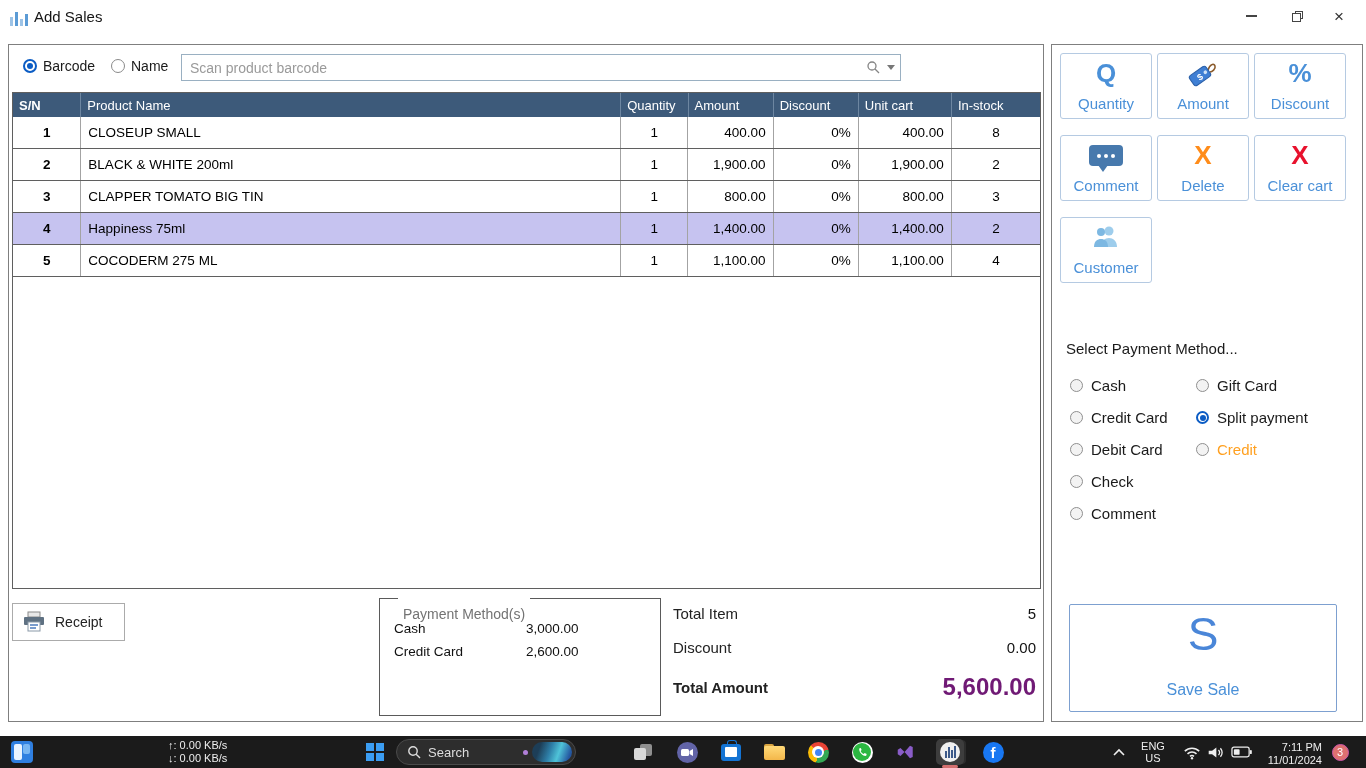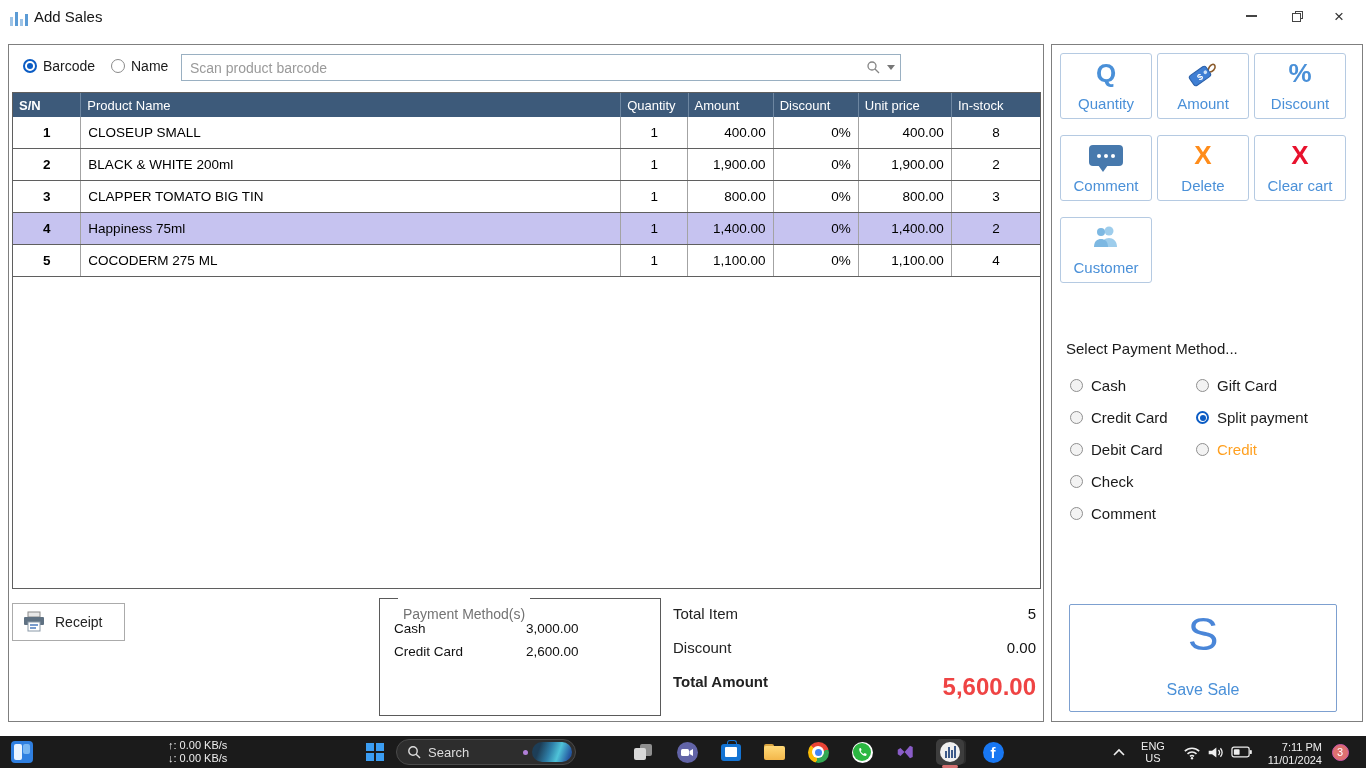--- a/index.html
+++ b/index.html
@@ -51,26 +51,26 @@
 
   
   .receipt-btn { position:absolute; left:3px; top:558px; width:113px; height:38px; border:1px solid #ababab; background:#fff; display:flex; align-items:center; gap:9px; padding-left:9px; }
   .receipt-btn span { font-size:14px; color:#222; }
   .pay-box { position:absolute; left:370px; top:553px; width:282px; height:118px; border:1px solid #5a5a5a; background:#fff; }
   .pay-box .legend { position:absolute; left:18px; top:-9px; background:#fff; padding:16px 5px; font-size:14px; color:#737373; }
   .pay-entry { position:absolute; left:14px; width:250px; display:flex; font-size:13.5px; color:#111; }
   .pay-entry .pm { width:132px; }
   .pe0 { top:22px; } .pe1 { top:45px; }
   .totals { position:absolute; left:664px; top:556px; width:363px; }
-  .tot-row { position:absolute; left:0; width:100%; display:flex; justify-content:space-between; align-items:flex-start; }
+  .tot-row { position:absolute; left:0; width:100%; display:flex; justify-content:space-between; align-items:center; }
   .tr0 { top:4px; } .tr1 { top:38px; } .tr2 { top:72px; }
   .tot-label { font-size:15px; color:#222; }
   .tr2 .tot-label { font-weight:bold; }
   .tot-val { font-size:15px; color:#111; }
-  .grand { font-size:24px; color:#ef4444; font-weight:bold; }
+  .grand { font-size:24px; color:#701a75; font-weight:bold; }
 
   
   .right-panel { position:absolute; left:1051px; top:44px; width:312px; height:678px; border:1px solid #7f7f7f; background:#fff; }
   .abtn { position:absolute; width:92px; height:66px; border:1px solid #b5cae2; border-radius:3px; background:#fff; display:flex; flex-direction:column; align-items:center; justify-content:space-between; padding:5px 0 6px; }
   .abtn .lbl { font-size:15px; color:#4a90d8; }
   .glyph { font-size:26px; font-weight:bold; line-height:28px; }
   .g-blue{color:#4a90d8;} .g-orange{color:#ff8c1a;} .g-red{color:#e8112d;}
   .p11{left:8px;top:8px;} .p12{left:105px;top:8px;} .p13{left:202px;top:8px;}
   .p21{left:8px;top:90px;} .p22{left:105px;top:90px;} .p23{left:202px;top:90px;}
   .p31{left:8px;top:172px;}
@@ -186,21 +186,21 @@
     </div>
   </div>
 
   <div class="grid">
     <div class="trow thead">
       <div class="cell c0">S/N</div>
       <div class="cell c1">Product Name</div>
       <div class="cell c2">Quantity</div>
       <div class="cell c3">Amount</div>
       <div class="cell c4">Discount</div>
-      <div class="cell c5">Unit price</div>
+      <div class="cell c5">Unit cart</div>
       <div class="cell c6">In-stock</div>
     </div>
     <div class="trow tbody-row">
       <div class="cell c0 al-c">1</div>
       <div class="cell c1 al-l">CLOSEUP SMALL</div>
       <div class="cell c2 al-c">1</div>
       <div class="cell c3 al-r">400.00</div>
       <div class="cell c4 al-r">0%</div>
       <div class="cell c5 al-r">400.00</div>
       <div class="cell c6 al-c">8</div>

